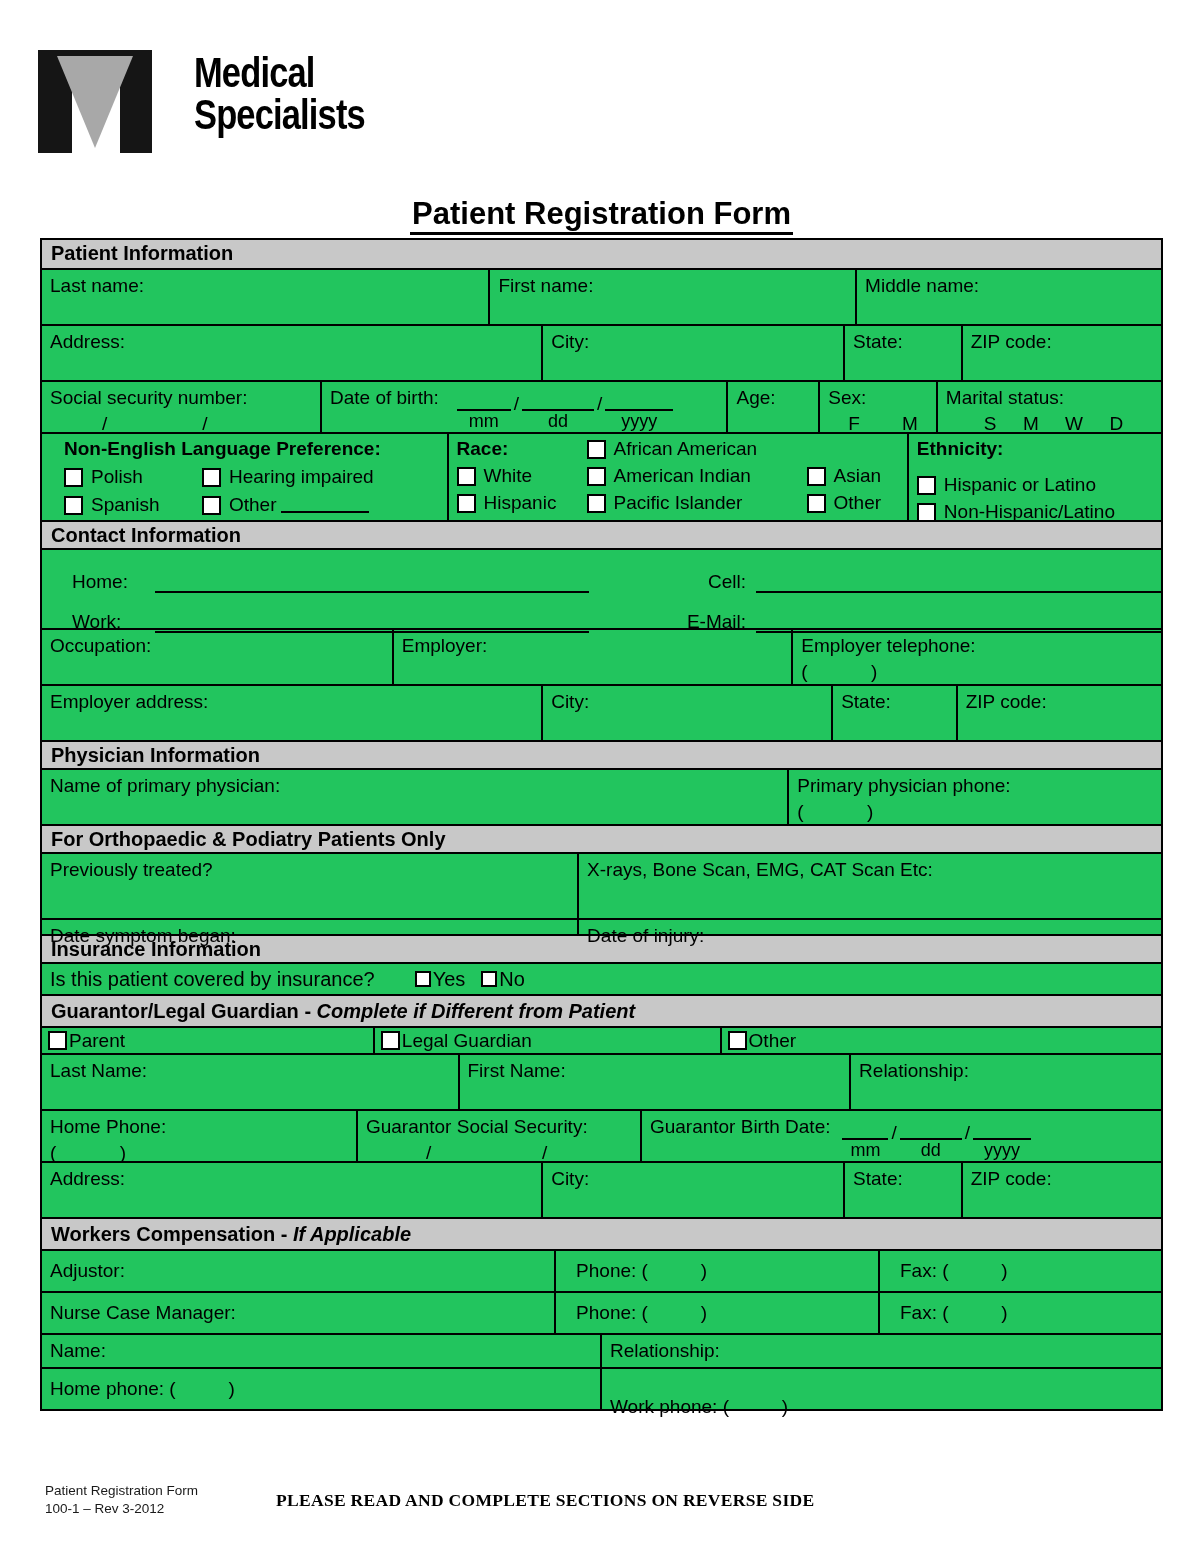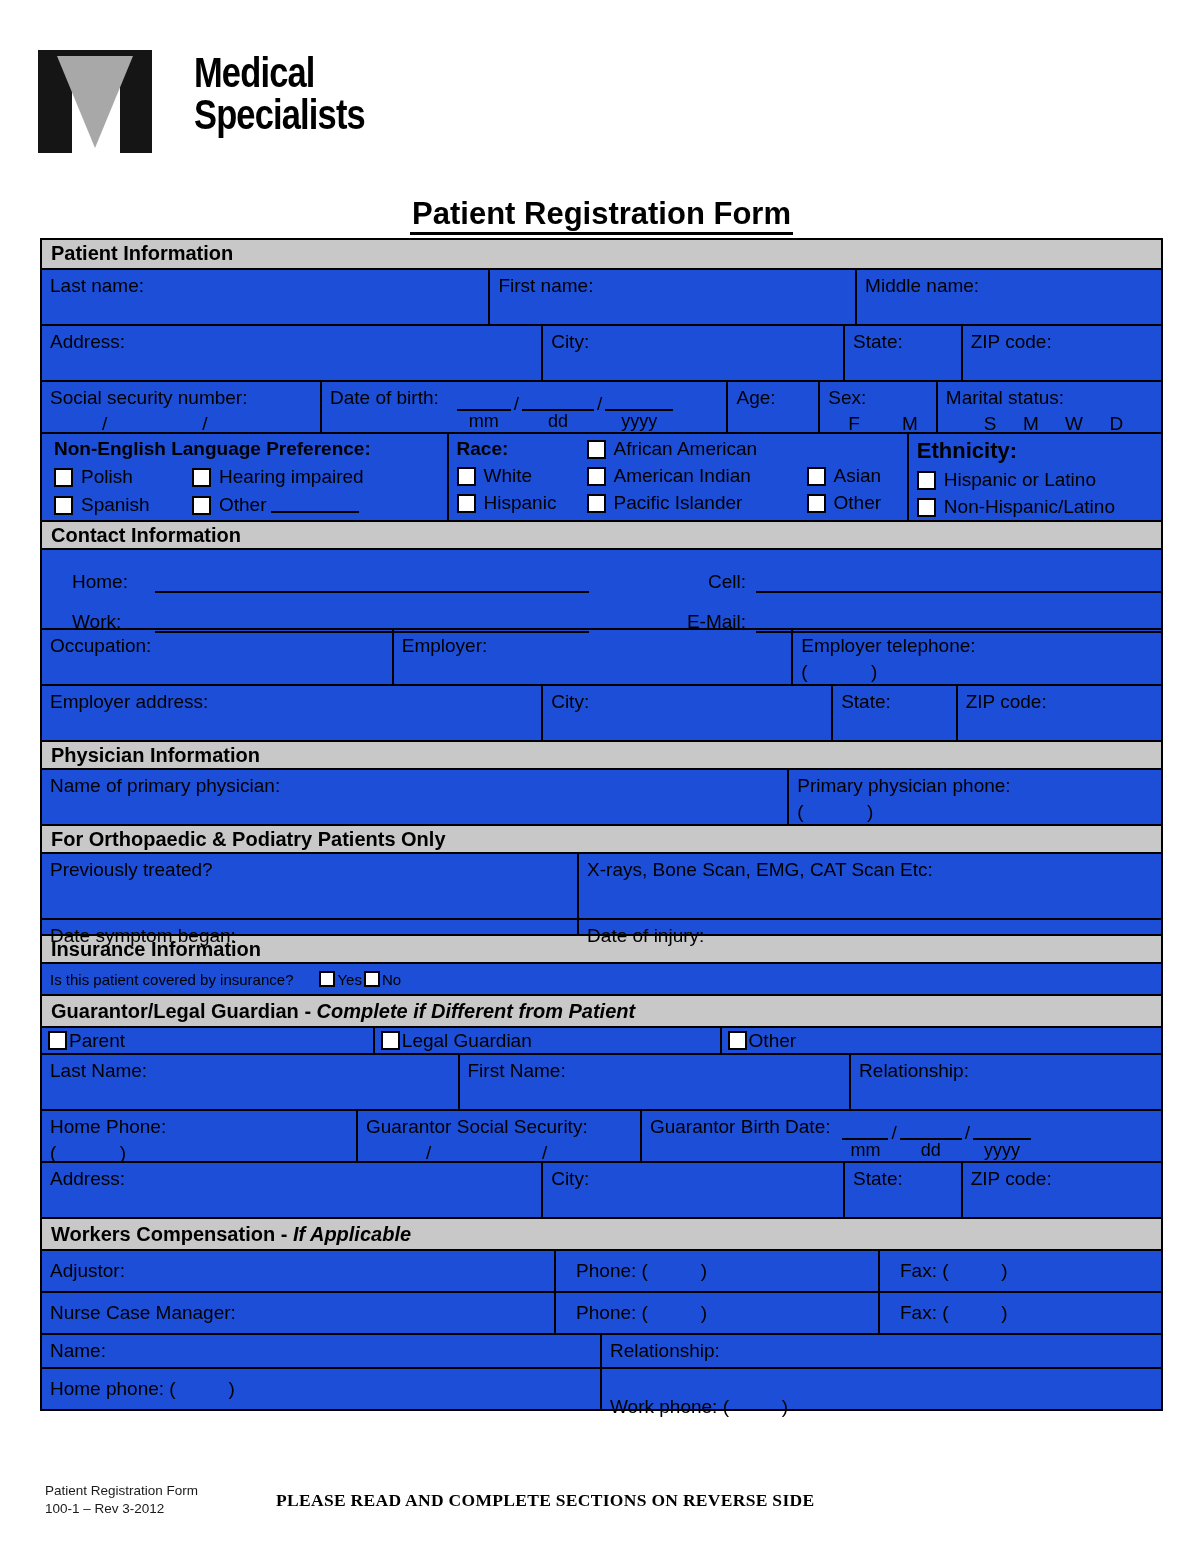--- a/index.html
+++ b/index.html
@@ -21,21 +21,21 @@
     border-top: 92px solid #a8a8a8; }
   .logo-text { position: absolute; left: 156px; top: 2px; font-weight: bold; font-size: 42px;
     line-height: 1.0; letter-spacing: -1px; transform: scaleX(0.82); transform-origin: left top; }
 
   
   .title { position: absolute; left: 40px; top: 196px; width: 1123px; text-align: center;
     font-size: 31px; font-weight: bold; }
   .title span { border-bottom: 3px solid #000; padding: 0 2px 1px; }
 
   
-  .form { position: absolute; left: 40px; top: 238px; width: 1123px; border: 2px solid #000; background: #1d4ed8; }
+  .form { position: absolute; left: 40px; top: 238px; width: 1123px; border: 2px solid #000; background: #22c55e; }
   .form > * + * { border-top: 2px solid #000; }
   .bar { background: #c8c8c8; height: 28px; padding: 2px 9px 0; font-size: 20px; font-weight: bold; }
   .bar-lg { height: 32px; padding-top: 4px; }
   .bar .it { font-style: italic; }
   .row { display: flex; align-items: stretch; }
   .row > * + * { border-left: 2px solid #000; }
   .cell { padding: 5px 8px; font-size: 19px; }
   .sub { margin-top: 4px; }
 
   
@@ -50,30 +50,30 @@
   .dob-blanks { display: flex; margin-left: 18px; margin-top: 2px; }
   .dob-col { display: flex; flex-direction: column; align-items: center; }
   .dblank { display: block; height: 22px; border-bottom: 2px solid #000; }
   .dsub { font-size: 18px; margin-top: 0px; }
   .dslash { line-height: 30px; padding: 0 3px; }
 
   
   .cb { display: inline-block; width: 19px; height: 19px; border: 2px solid #000; background: #fff; flex: none; }
   .cb-sm { display: inline-block; width: 16px; height: 16px; border: 2px solid #000; background: #fff; margin-right: 2px; vertical-align: -2px; }
   .opt { display: flex; align-items: center; gap: 8px; font-size: 19px; }
-  .lang-grid { display: grid; grid-template-columns: 138px 1fr; row-gap: 6px; padding: 4px 12px; }
+  .lang-grid { display: grid; grid-template-columns: 138px 1fr; row-gap: 6px; padding: 4px 22px; }
   .lang-grid .hdr { grid-column: 1 / span 2; font-weight: bold; font-size: 19px; }
   .race-grid { display: grid; grid-template-columns: 130px 220px 1fr; row-gap: 5px; padding: 4px 8px; }
   .race-grid .hdr { font-weight: bold; font-size: 19px; }
   .eth-cell { padding: 4px 8px; }
-  .eth-cell .hdr { font-weight: bold; font-size: 22px; margin-bottom: 5px; }
+  .eth-cell .hdr { font-weight: bold; font-size: 19px; margin-bottom: 14px; }
   .eth-cell .opt { margin-bottom: 5px; }
   .other-line { display: inline-block; width: 88px; height: 15px; border-bottom: 2px solid #000; margin-left: -4px; }
 
-  .ins-row { display: flex; align-items: center; gap: 2px; padding: 3px 8px; font-size: 15px; }
+  .ins-row { display: flex; align-items: center; gap: 16px; padding: 3px 8px; font-size: 20px; }
   .ins-opt { display: flex; align-items: center; }
 
   .gchk { display: flex; align-items: center; gap: 2px; padding: 2px 6px; font-size: 19px; }
 
   
   .footer { position: absolute; left: 45px; top: 1482px; display: flex; align-items: center; }
   .f-left { font-size: 13.5px; line-height: 1.35; color: #1a1a1a; }
   .f-notice { font-family: "Liberation Serif", serif; font-weight: bold; font-size: 17.5px;
     margin-left: 78px; letter-spacing: 0.3px; }
 </style>

